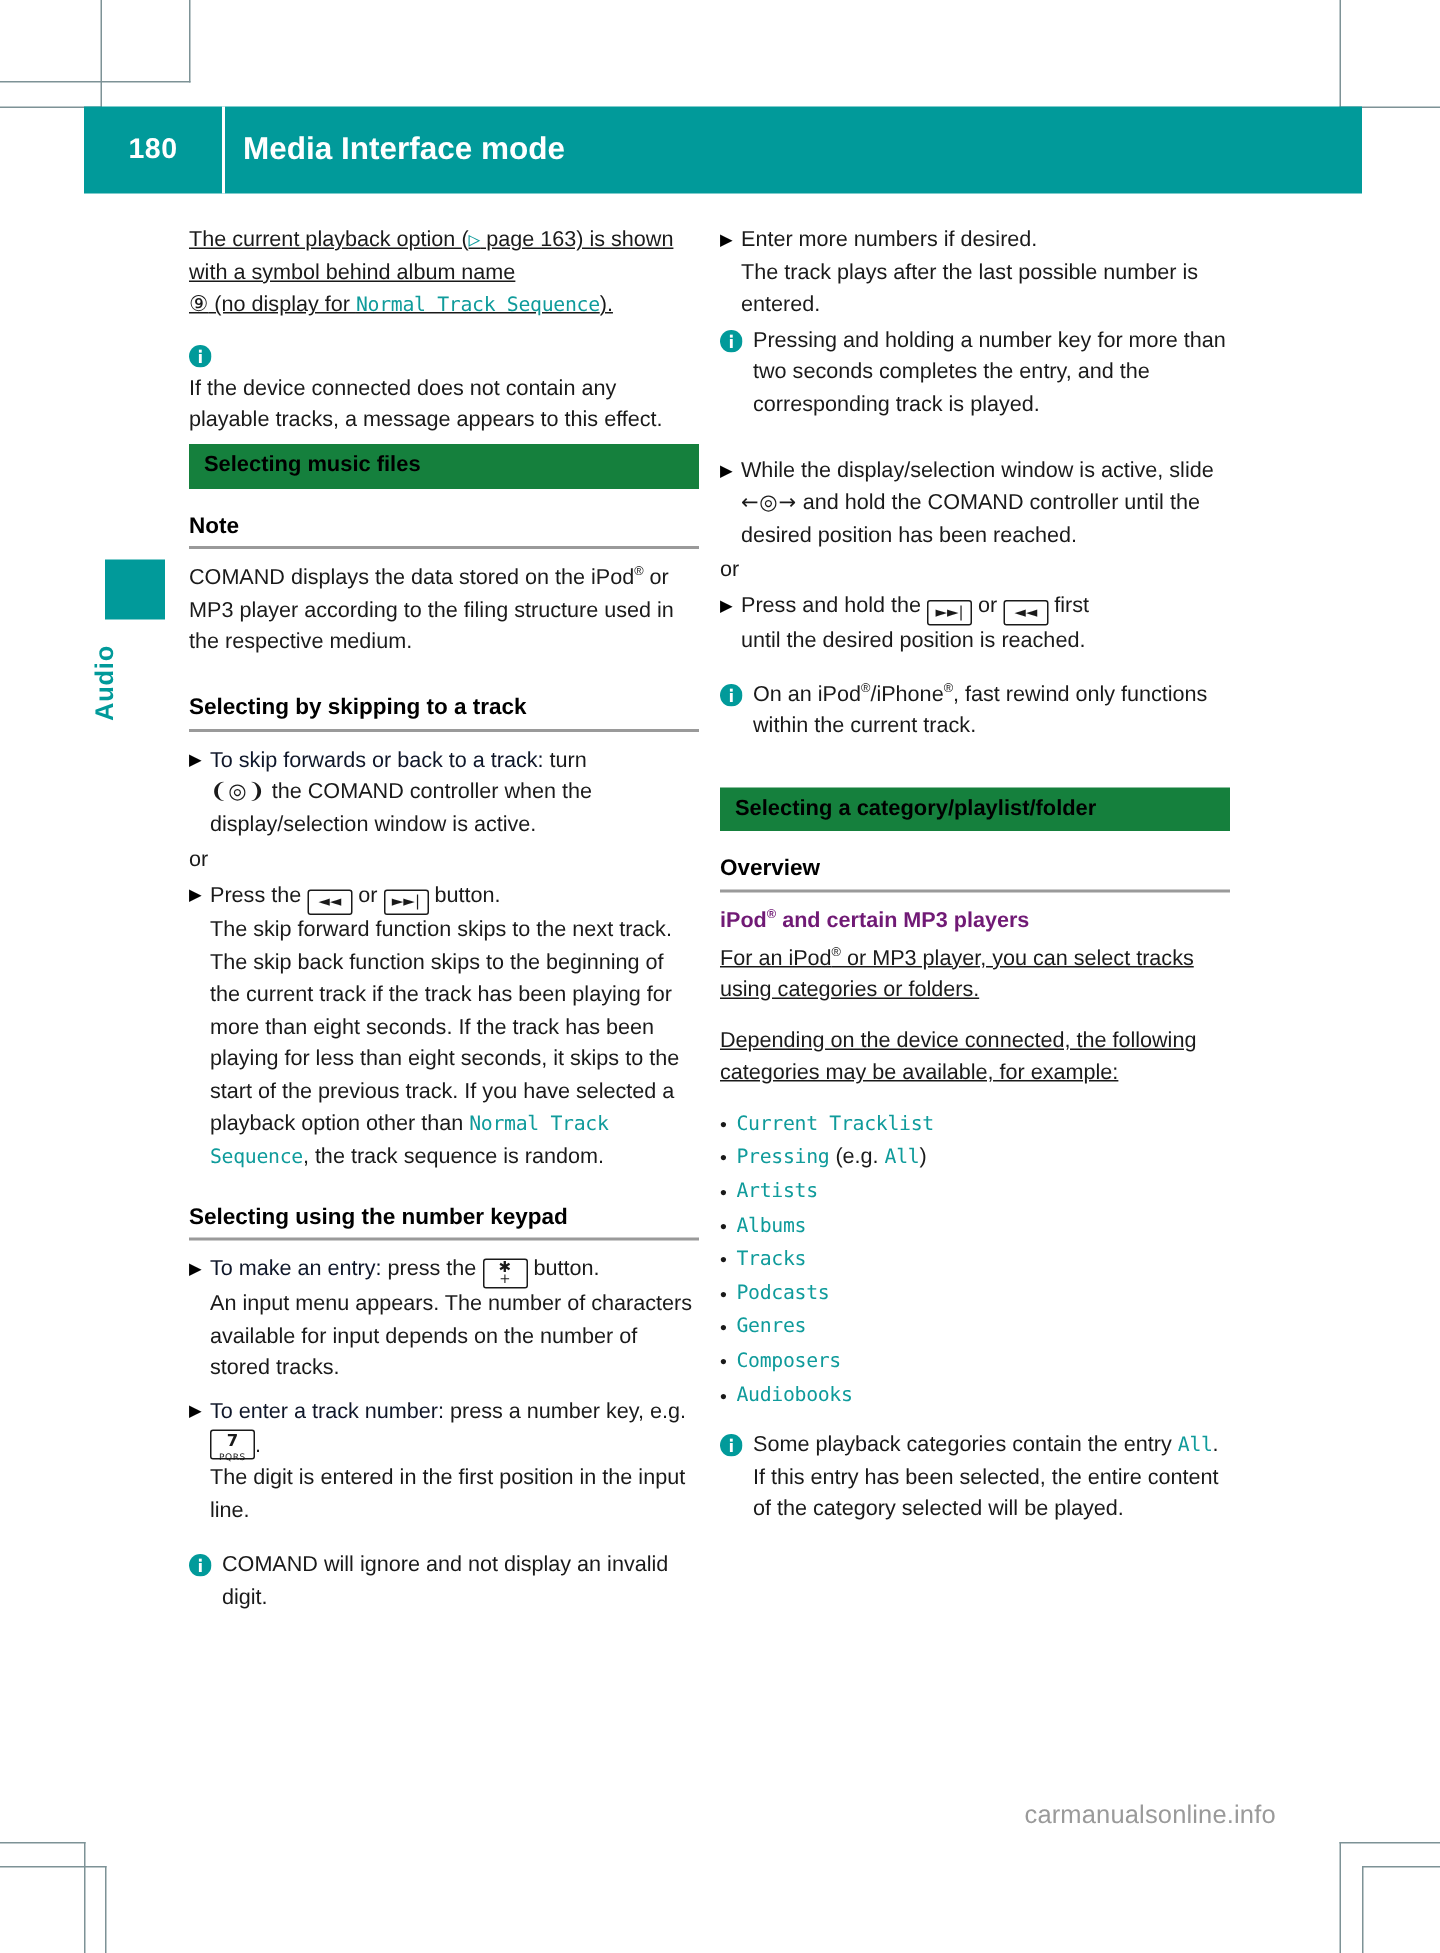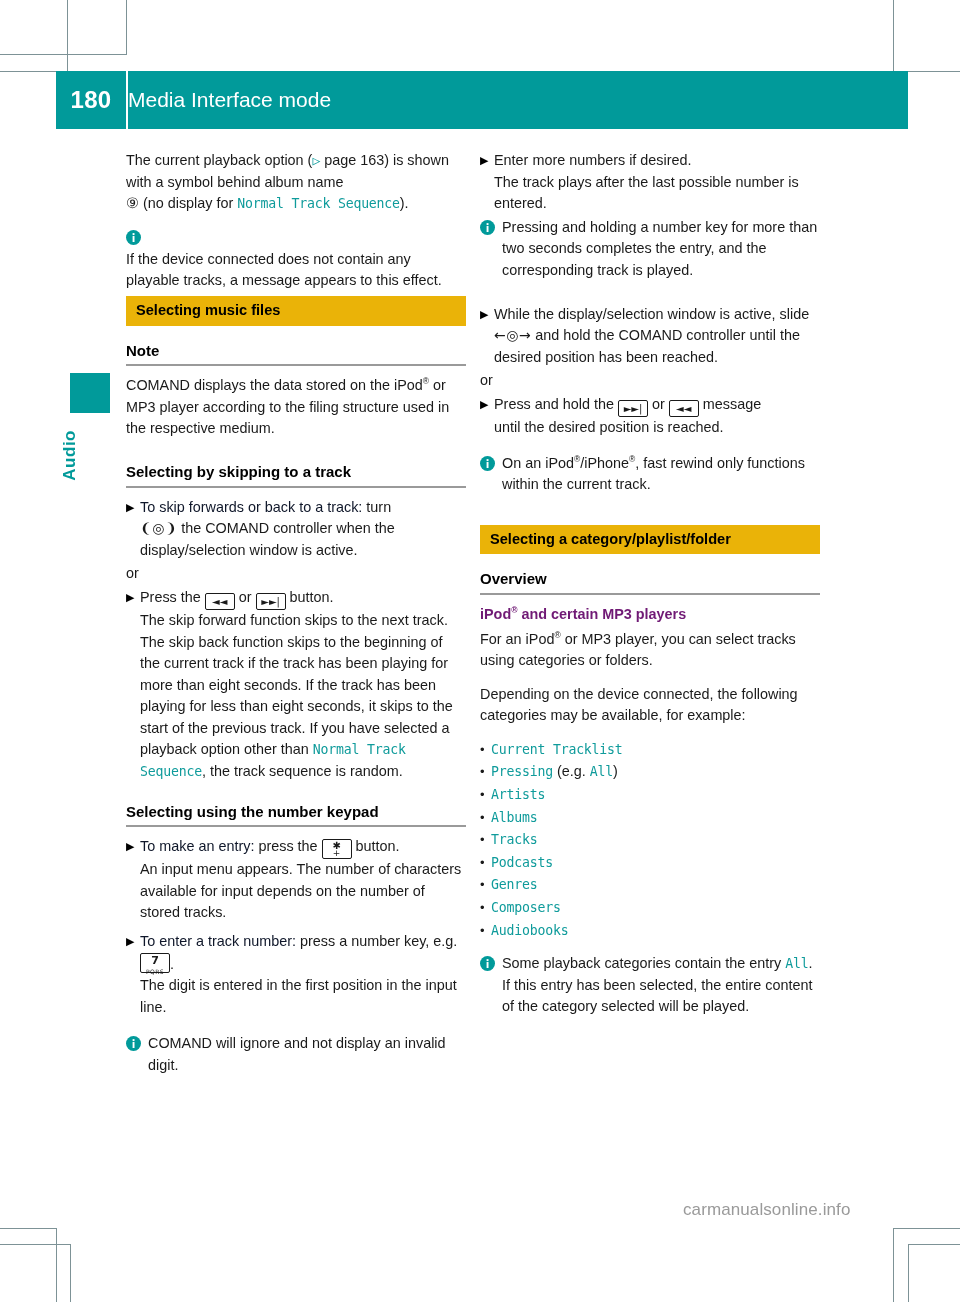--- a/index.html
+++ b/index.html
@@ -42,37 +42,37 @@
     position: absolute;
     left: 56px;
     top: 71px;
     width: 852px;
     height: 58px;
     background: #019a9a;
     display: flex;
     align-items: center;
   }
   .page-number {
-    width: 70px;
+    width: 92px;
     text-align: center;
     color: #ffffff;
-    font-size: 24px;
+    font-size: 19px;
     font-weight: bold;
     letter-spacing: 0.3px;
   }
   .header-divider {
     width: 2px;
     height: 58px;
     background: #ffffff;
   }
   .header-title {
-    padding-left: 0;
+    padding-left: 12px;
     color: #ffffff;
     font-size: 21px;
-    font-weight: normal;
+    font-weight: bold;
   }
 
   
   .side-tab {
     position: absolute;
     left: 70px;
     top: 373px;
     width: 40px;
     height: 40px;
     background: #019a9a;
@@ -99,25 +99,25 @@
     line-height: 21.6px;
     color: #1a1a1a;
   }
   .col-left  { left: 126px; }
   .col-right { left: 480px; }
 
   p { margin: 0; }
 
   
   .blk  { margin-bottom: 21px; flex-direction: column; }
-  .blk-s { margin-bottom: 12px; }
+  .blk-s { margin-bottom: 12px; text-decoration: underline; }
 
   
   .section-bar {
-    background: #eab308;
+    background: #15803d;
     font-size: 14.6px;
     font-weight: bold;
     padding: 4px 0 4px 10px;
     margin-bottom: 14px;
     color: #000000;
   }
   .sub-head {
     font-size: 15px;
     font-weight: bold;
     color: #000000;
@@ -375,21 +375,21 @@
     <div class="step-body">
       <span>While the display/selection window is active, slide </span><span class="ctrl-glyph">←◎→</span><span> and hold the COMAND controller until the desired position has been reached.</span>
     </div>
   </div>
 
   <p class="or-line">or</p>
 
   <div class="step">
     <div class="step-mark">▶</div>
     <div class="step-body">
-      <span>Press and hold the </span><span class="key">►►|</span><span> or </span><span class="key">◄◄</span><span> message</span><br>
+      <span>Press and hold the </span><span class="key">►►|</span><span> or </span><span class="key">◄◄</span><span> first</span><br>
       <span>until the desired position is reached.</span>
     </div>
   </div>
 
   <div style="height:12px"></div>
 
   <div class="note">
     <div class="note-icon">
       <svg width="15" height="15" viewBox="0 0 15 15">
           <circle cx="7.5" cy="7.5" r="7.5" fill="#019a9a"></circle>

